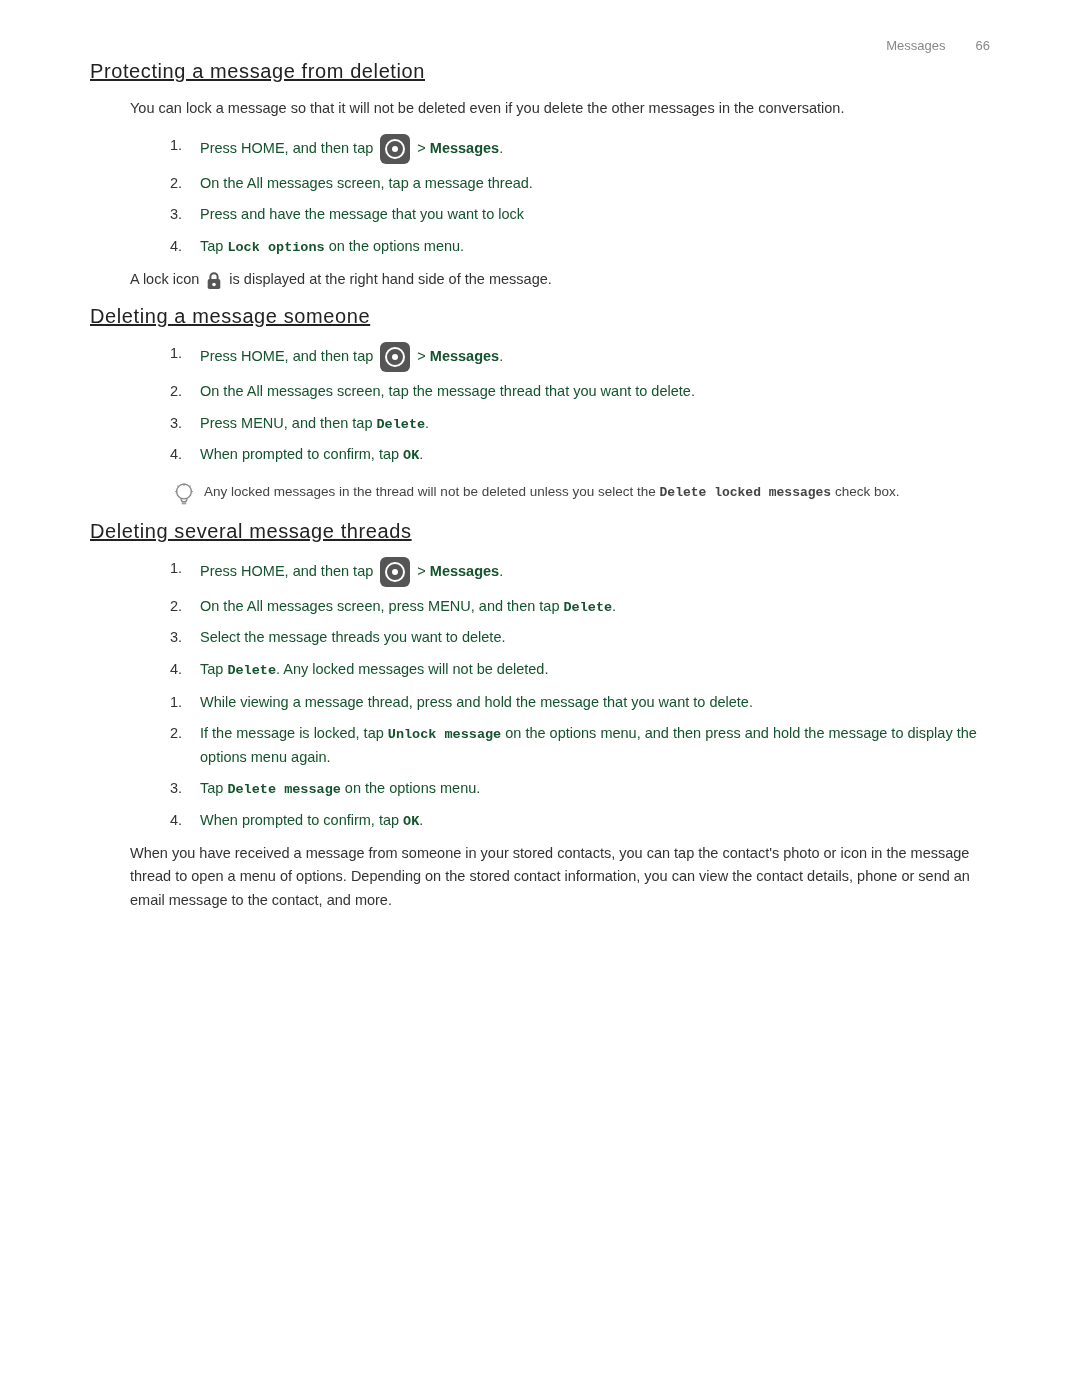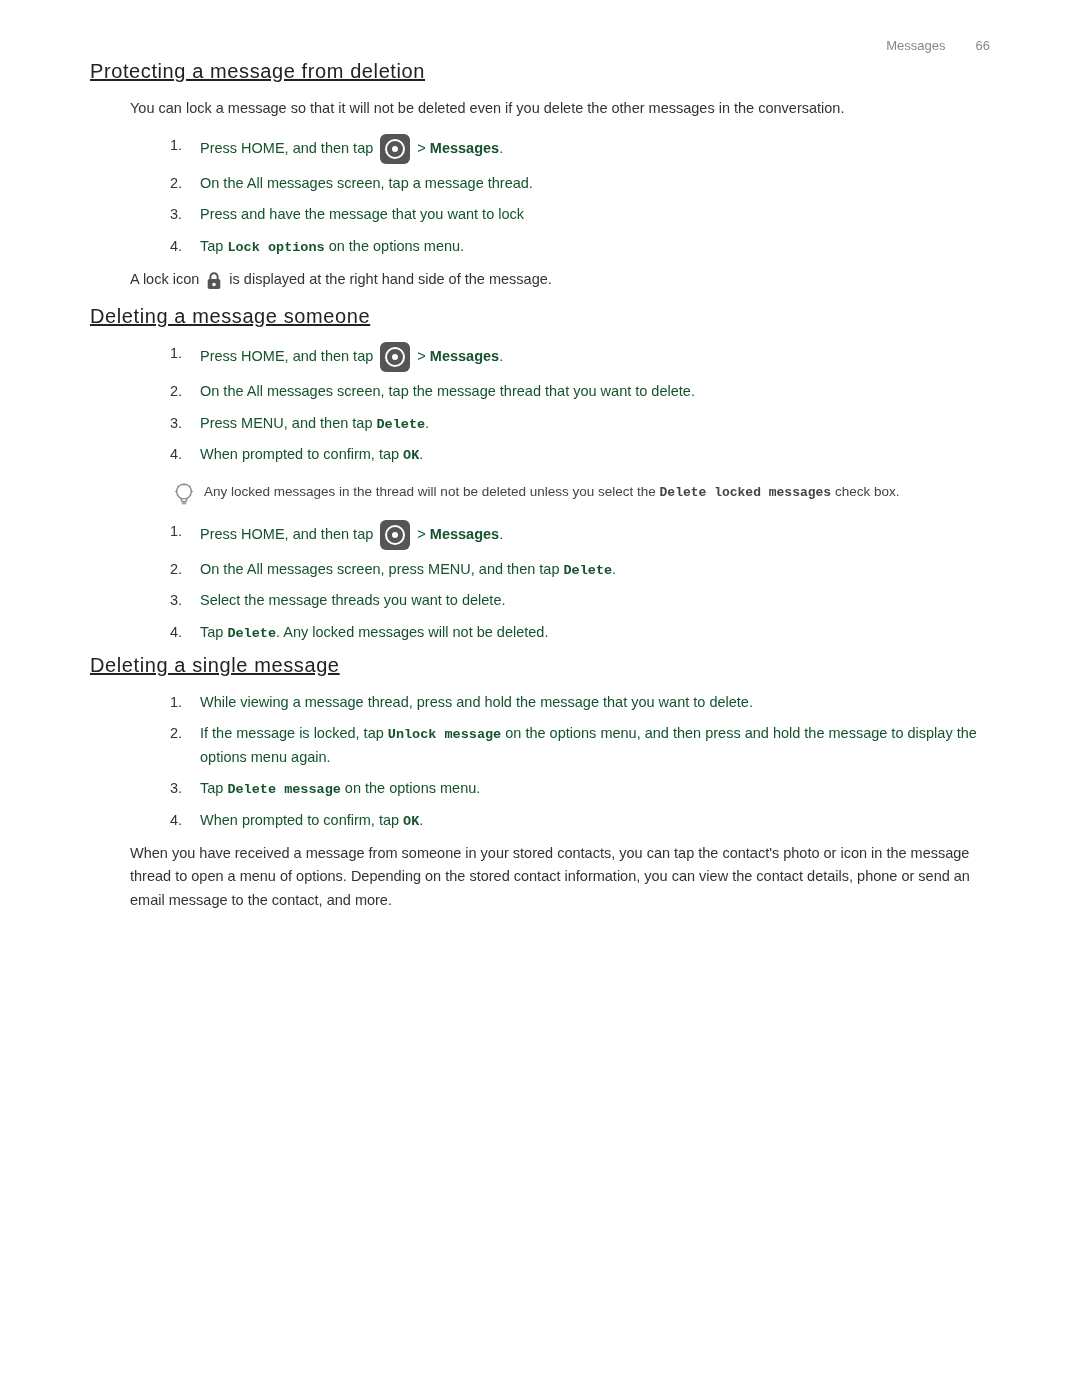--- a/index.html
+++ b/index.html
@@ -210,34 +210,34 @@
         <line x1="2" y1="13" x2="5" y2="13" stroke="#888" stroke-width="1.5"></line>
         <line x1="26" y1="13" x2="23" y2="13" stroke="#888" stroke-width="1.5"></line>
       </svg>
       <p class="note-text">
         Any locked messages in the thread will not be deleted unless you select the <span class="inline-bold">Delete locked messages</span> check box.
       </p>
     </div>
   </div>
 
   <div class="section">
+    <h2>Deleting several message threads</h2>
     <ol>
       <li>
         <span>Press HOME, and then tap </span>
         <span class="app-icon"></span>
         <span> &gt; <strong>Messages</strong>.</span>
       </li>
       <li>On the All messages screen, press MENU, and then tap <span class="bold-label">Delete</span>.</li>
       <li>Select the message threads you want to delete.</li>
       <li>Tap <span class="bold-label">Delete</span>. Any locked messages will not be deleted.</li>
     </ol>
   </div>
 
   <div class="section">
-    <h2>Deleting a single message</h2>
     <ol>
       <li>While viewing a message thread, press and hold the message that you want to delete.</li>
       <li>If the message is locked, tap <span class="bold-label">Unlock message</span> on the options menu, and then press and hold the message to display the options menu again.</li>
       <li>Tap <span class="bold-label">Delete message</span> on the options menu.</li>
       <li>When prompted to confirm, tap <span class="bold-label">OK</span>.</li>
     </ol>
   </div>
 
   <div class="section">
     <p class="intro-text">When you have received a message from someone in your stored contacts, you can tap the contact's photo or icon in the message thread to open a menu of options. Depending on the stored contact information, you can view the contact details, phone or send an email message to the contact, and more.</p>

